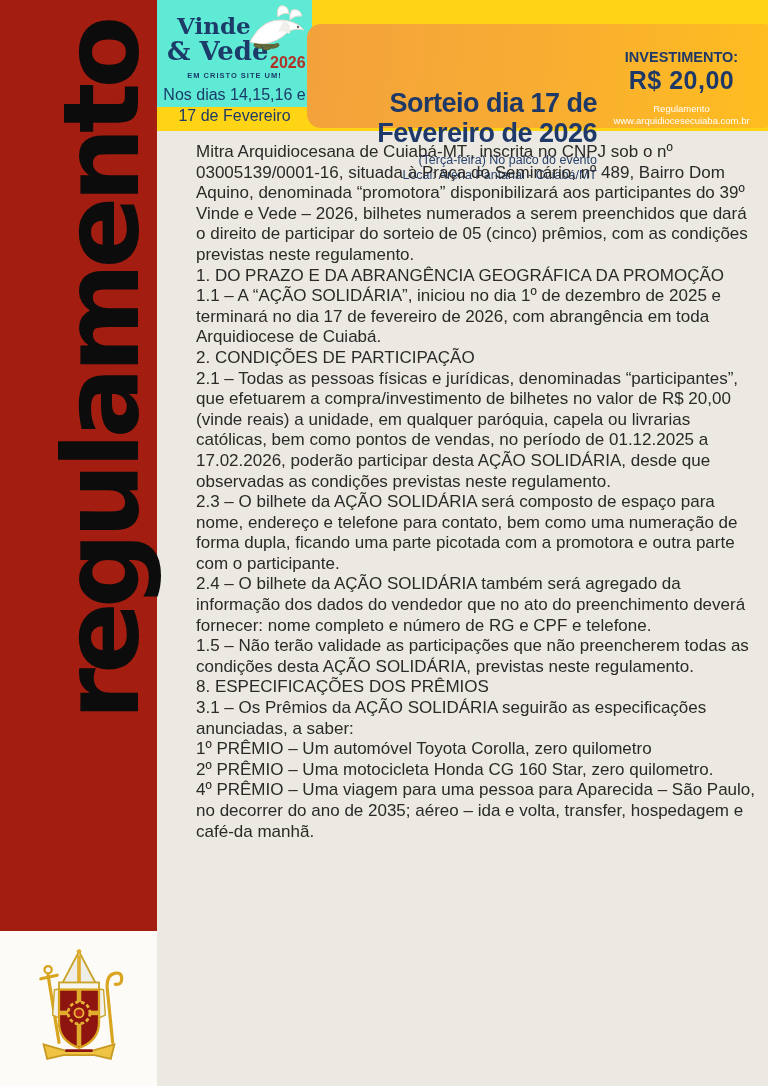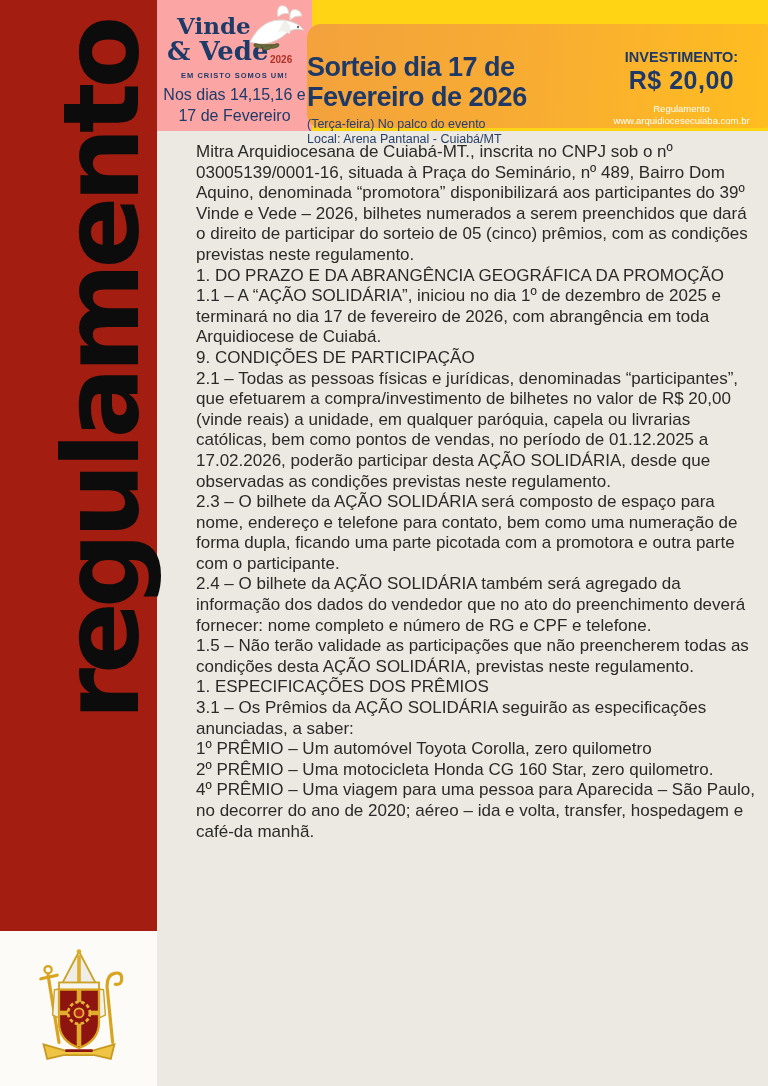--- a/index.html
+++ b/index.html
@@ -41,37 +41,37 @@
   }
 
   
   .header {
     position: absolute; left: 157px; top: 0;
     width: 611px; height: 131px;
     background: #FFD414;
   }
   .logo-block {
     position: absolute; left: 0; top: 0;
-    width: 155px; height: 131px;
-    background: #fca5a5;
+    width: 155px; height: 107px;
+    background: #5eead4;
     color: #1C3B69;
   }
   .logo-line1 {
     position: absolute; left: 20px; top: 12px;
     font-family: "DejaVu Serif", serif;
     font-weight: bold; font-size: 23px; color: #1C3B69;
   }
   .logo-line2 {
     position: absolute; left: 10px; top: 36px;
     font-family: "DejaVu Serif", serif;
     font-weight: bold; font-size: 26px; color: #1C3B69;
   }
   .logo-year {
     position: absolute; left: 113px; top: 54px;
-    font-size: 10px; font-weight: bold; color: #B03226;
+    font-size: 16px; font-weight: bold; color: #B03226;
   }
   .dove { position: absolute; right: 2px; top: 4px; }
   .logo-tagline {
     position: absolute; left: 0; top: 71px; width: 155px;
     text-align: center;
     font-size: 7.5px; font-weight: bold; letter-spacing: 1px;
     color: #1C3B69;
   }
   .event-dates {
     position: absolute; left: 0; top: 84px; width: 155px;
@@ -82,21 +82,21 @@
 
   .orange-panel {
     position: absolute; left: 150px; top: 24px;
     width: 470px; height: 104px;
     border-radius: 14px;
     background: linear-gradient(95deg, #F3A23C 0%, #F8AD32 50%, #FFBE1F 100%);
     display: flex;
   }
   .title-col {
     width: 290px; padding-top: 28px;
-    text-align: left; color: #1E3968;
+    text-align: right; color: #1E3968; margin-top: 36px;
   }
   .raffle-title {
     font-weight: bold; font-size: 27px; line-height: 30px;
     letter-spacing: -0.5px;
   }
   .raffle-sub {
     margin-top: 5px;
     font-size: 12.5px; line-height: 15px; color: #27406B;
   }
   .invest-col {
@@ -170,21 +170,21 @@
           <path d="M44,16 Q52,20 50,30 Q44,26 38,28 Z" fill="#F1EFE9"></path>
           <circle cx="58" cy="23" r="1.2" fill="#6B6B66"></circle>
           <g stroke="#5C5E33" stroke-width="1.2" fill="#6B7038">
             <path d="M14,40 Q26,44 38,40"></path>
             <ellipse cx="18" cy="42" rx="4" ry="1.6" transform="rotate(18 18 42)"></ellipse>
             <ellipse cx="27" cy="44" rx="4" ry="1.6" transform="rotate(-8 27 44)"></ellipse>
             <ellipse cx="35" cy="42" rx="4" ry="1.6" transform="rotate(-22 35 42)"></ellipse>
           </g>
         </svg>
       </span>
-      <div class="logo-tagline">EM CRISTO SOMOS UM!</div>
+      <div class="logo-tagline">EM CRISTO SITE UM!</div>
       <div class="event-dates">
         <div><span>Nos dias</span> <span class="bold">14,15,16</span> <span>e</span></div>
         <div><span class="bold">17</span> <span>de</span> <span class="bold">Fevereiro</span></div>
       </div>
     </div>
 
     <div class="orange-panel">
       <div class="title-col">
         <div class="raffle-title">
           <div>Sorteio dia 17 de</div>
@@ -207,36 +207,36 @@
   </div>
 
   <div class="body-text">
 
       <p>Mitra Arquidiocesana de Cuiabá-MT., inscrita no CNPJ sob o nº 03005139/0001-16, situada à Praça do Seminário, nº 489, Bairro Dom Aquino, denominada “promotora” disponibilizará aos participantes do 39º Vinde e Vede – 2026, bilhetes numerados a serem preenchidos que dará o direito de participar do sorteio de 05 (cinco) prêmios, com as condições previstas neste regulamento.</p>
 
       <p>1. DO PRAZO E DA ABRANGÊNCIA GEOGRÁFICA DA PROMOÇÃO</p>
 
       <p>1.1 – A “AÇÃO SOLIDÁRIA”, iniciou no dia 1º de dezembro de 2025 e terminará no dia 17 de fevereiro de 2026, com abrangência em toda Arquidiocese de Cuiabá.</p>
 
-      <p>9. CONDIÇÕES DE PARTICIPAÇÃO</p>
+      <p>2. CONDIÇÕES DE PARTICIPAÇÃO</p>
 
       <p>2.1 – Todas as pessoas físicas e jurídicas, denominadas “participantes”, que efetuarem a compra/investimento de bilhetes no valor de R$ 20,00 (vinde reais) a unidade, em qualquer paróquia, capela ou livrarias católicas, bem como pontos de vendas, no período de 01.12.2025 a 17.02.2026, poderão participar desta AÇÃO SOLIDÁRIA, desde que observadas as condições previstas neste regulamento.</p>
 
 
       <p>2.3 – O bilhete da AÇÃO SOLIDÁRIA será composto de espaço para nome, endereço e telefone para contato, bem como uma numeração de forma dupla, ficando uma parte picotada com a promotora e outra parte com o participante.</p>
 
       <p>2.4 – O bilhete da AÇÃO SOLIDÁRIA também será agregado da informação dos dados do vendedor que no ato do preenchimento deverá fornecer: nome completo e número de RG e CPF e telefone.</p>
 
       <p>1.5 – Não terão validade as participações que não preencherem todas as condições desta AÇÃO SOLIDÁRIA, previstas neste regulamento.</p>
 
-      <p>1. ESPECIFICAÇÕES DOS PRÊMIOS</p>
+      <p>8. ESPECIFICAÇÕES DOS PRÊMIOS</p>
 
       <p>3.1 – Os Prêmios da AÇÃO SOLIDÁRIA seguirão as especificações anunciadas, a saber:</p>
 
       <p>1º PRÊMIO – Um automóvel Toyota Corolla, zero quilometro</p>
 
       <p>2º PRÊMIO – Uma motocicleta Honda CG 160 Star, zero quilometro.</p>
 
 
-      <p>4º PRÊMIO – Uma viagem para uma pessoa para Aparecida – São Paulo, no decorrer do ano de 2020; aéreo – ida e volta, transfer, hospedagem e café-da manhã.</p>
+      <p>4º PRÊMIO – Uma viagem para uma pessoa para Aparecida – São Paulo, no decorrer do ano de 2035; aéreo – ida e volta, transfer, hospedagem e café-da manhã.</p>
     </div>
 
 </div>
 
 </body></html>

